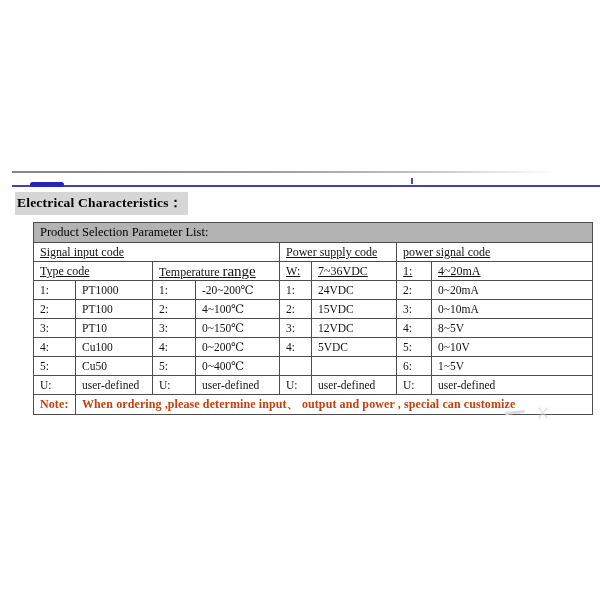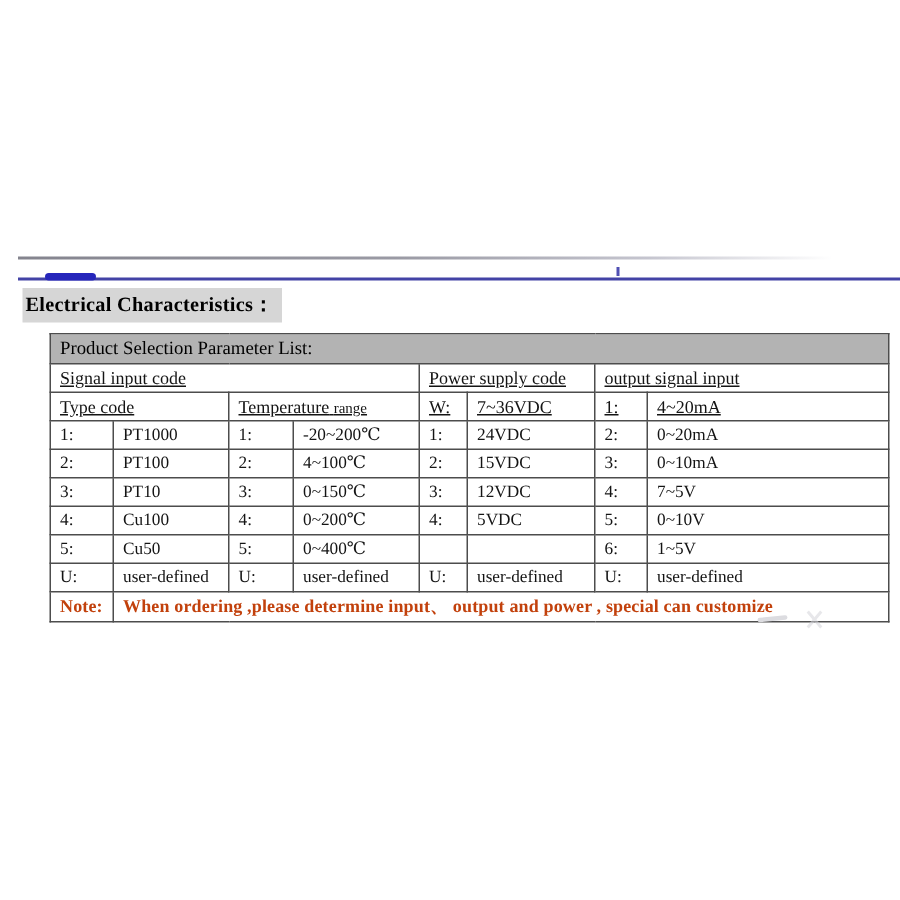--- a/index.html
+++ b/index.html
@@ -25,21 +25,21 @@
   }
   table.sel td{
     border:1px solid #4d4d4d;font-size:11.5px;color:#141414;
     height:17px;line-height:1.1;padding:1px 2px 0 6px;
     white-space:nowrap;overflow:hidden;vertical-align:middle;text-align:left;
   }
   tr.title-row td{
     background:#b3b3b3;font-weight:normal;font-size:12.5px;height:18px;color:#000;
   }
   tr.group-row td, tr.sub-row td{font-size:12px;text-decoration:underline;}
-  .small-word{font-size:10px;}
+  .small-word{font-size:15px;}
   tr.note-row td{
     color:#c2410c;font-weight:bold;font-size:12px;height:18px;letter-spacing:.1px;
   }
   .smudge-dash{
     position:absolute;left:505px;top:411px;width:20px;height:3px;
     background:#dcdce0;transform:rotate(-6deg);border-radius:2px;
   }
   .smudge-x{
     position:absolute;left:536px;top:406px;width:14px;height:14px;opacity:.55;
   }
@@ -74,21 +74,21 @@
     </colgroup>
 
     <tbody>
         <tr class="title-row">
       <td colspan="8">Product Selection Parameter List:</td>
     </tr>
 
     <tr class="group-row">
       <td colspan="4">Signal input code</td>
       <td colspan="2">Power supply code</td>
-      <td colspan="2">output signal input</td>
+      <td colspan="2">power signal code</td>
     </tr>
 
     <tr class="sub-row">
       <td colspan="2">Type code</td>
       <td colspan="2"><span>Temperature</span> <span class="small-word">range</span></td>
       <td>W:</td>
       <td>7~36VDC</td>
       <td>1:</td>
       <td>4~20mA</td>
     </tr>
@@ -114,21 +114,21 @@
       <td>0~10mA</td>
     </tr>
     <tr>
       <td>3:</td>
       <td>PT10</td>
       <td>3:</td>
       <td>0~150℃</td>
       <td>3:</td>
       <td>12VDC</td>
       <td>4:</td>
-      <td>7~5V</td>
+      <td>8~5V</td>
     </tr>
     <tr>
       <td>4:</td>
       <td>Cu100</td>
       <td>4:</td>
       <td>0~200℃</td>
       <td>4:</td>
       <td>5VDC</td>
       <td>5:</td>
       <td>0~10V</td>

